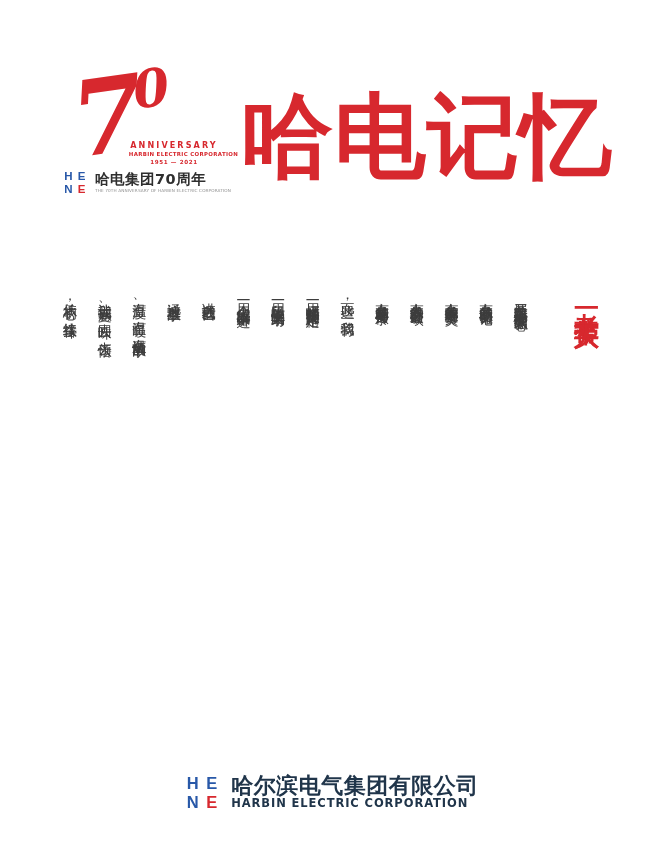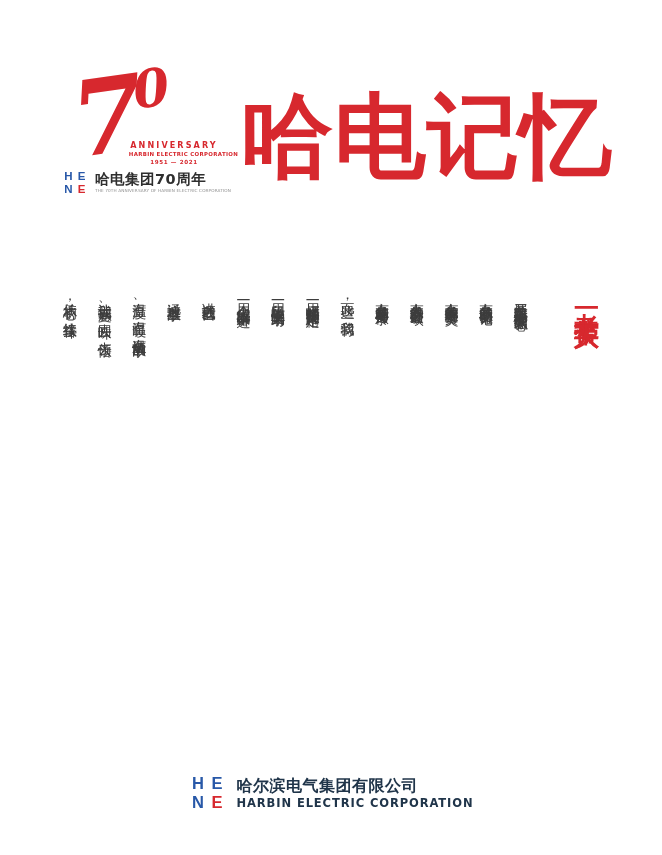--- a/index.html
+++ b/index.html
@@ -60,21 +60,21 @@
     font-family:"DejaVu Serif",serif;font-size:25px;font-weight:bold;
     letter-spacing:2.5px;line-height:1.15;color:#d7282e;margin-left:24px;white-space:nowrap;
   }
 
   
   .footer{position:absolute;left:0;top:774px;width:662px;display:flex;
     justify-content:center;align-items:center;gap:10px;}
   .footer .he-mark{width:38px;font-size:16.5px;}
   .footer .he-mark span{line-height:18.5px;}
   .footer-txt{display:flex;flex-direction:column;}
-  .footer-cn{font-size:16px;font-weight:bold;color:#20354a;letter-spacing:.5px;line-height:21px;white-space:nowrap;}
+  .footer-cn{font-size:22px;font-weight:bold;color:#20354a;letter-spacing:.5px;line-height:21px;white-space:nowrap;}
   .footer-en{font-size:11.5px;font-weight:bold;color:#20354a;letter-spacing:.9px;line-height:15px;white-space:nowrap;}
 </style>
 </head>
 <body>
 
 <div class="page">
 
   <div class="logo70">
     <div class="brush70">
       <span class="seven">7</span><span class="zero">0</span>

